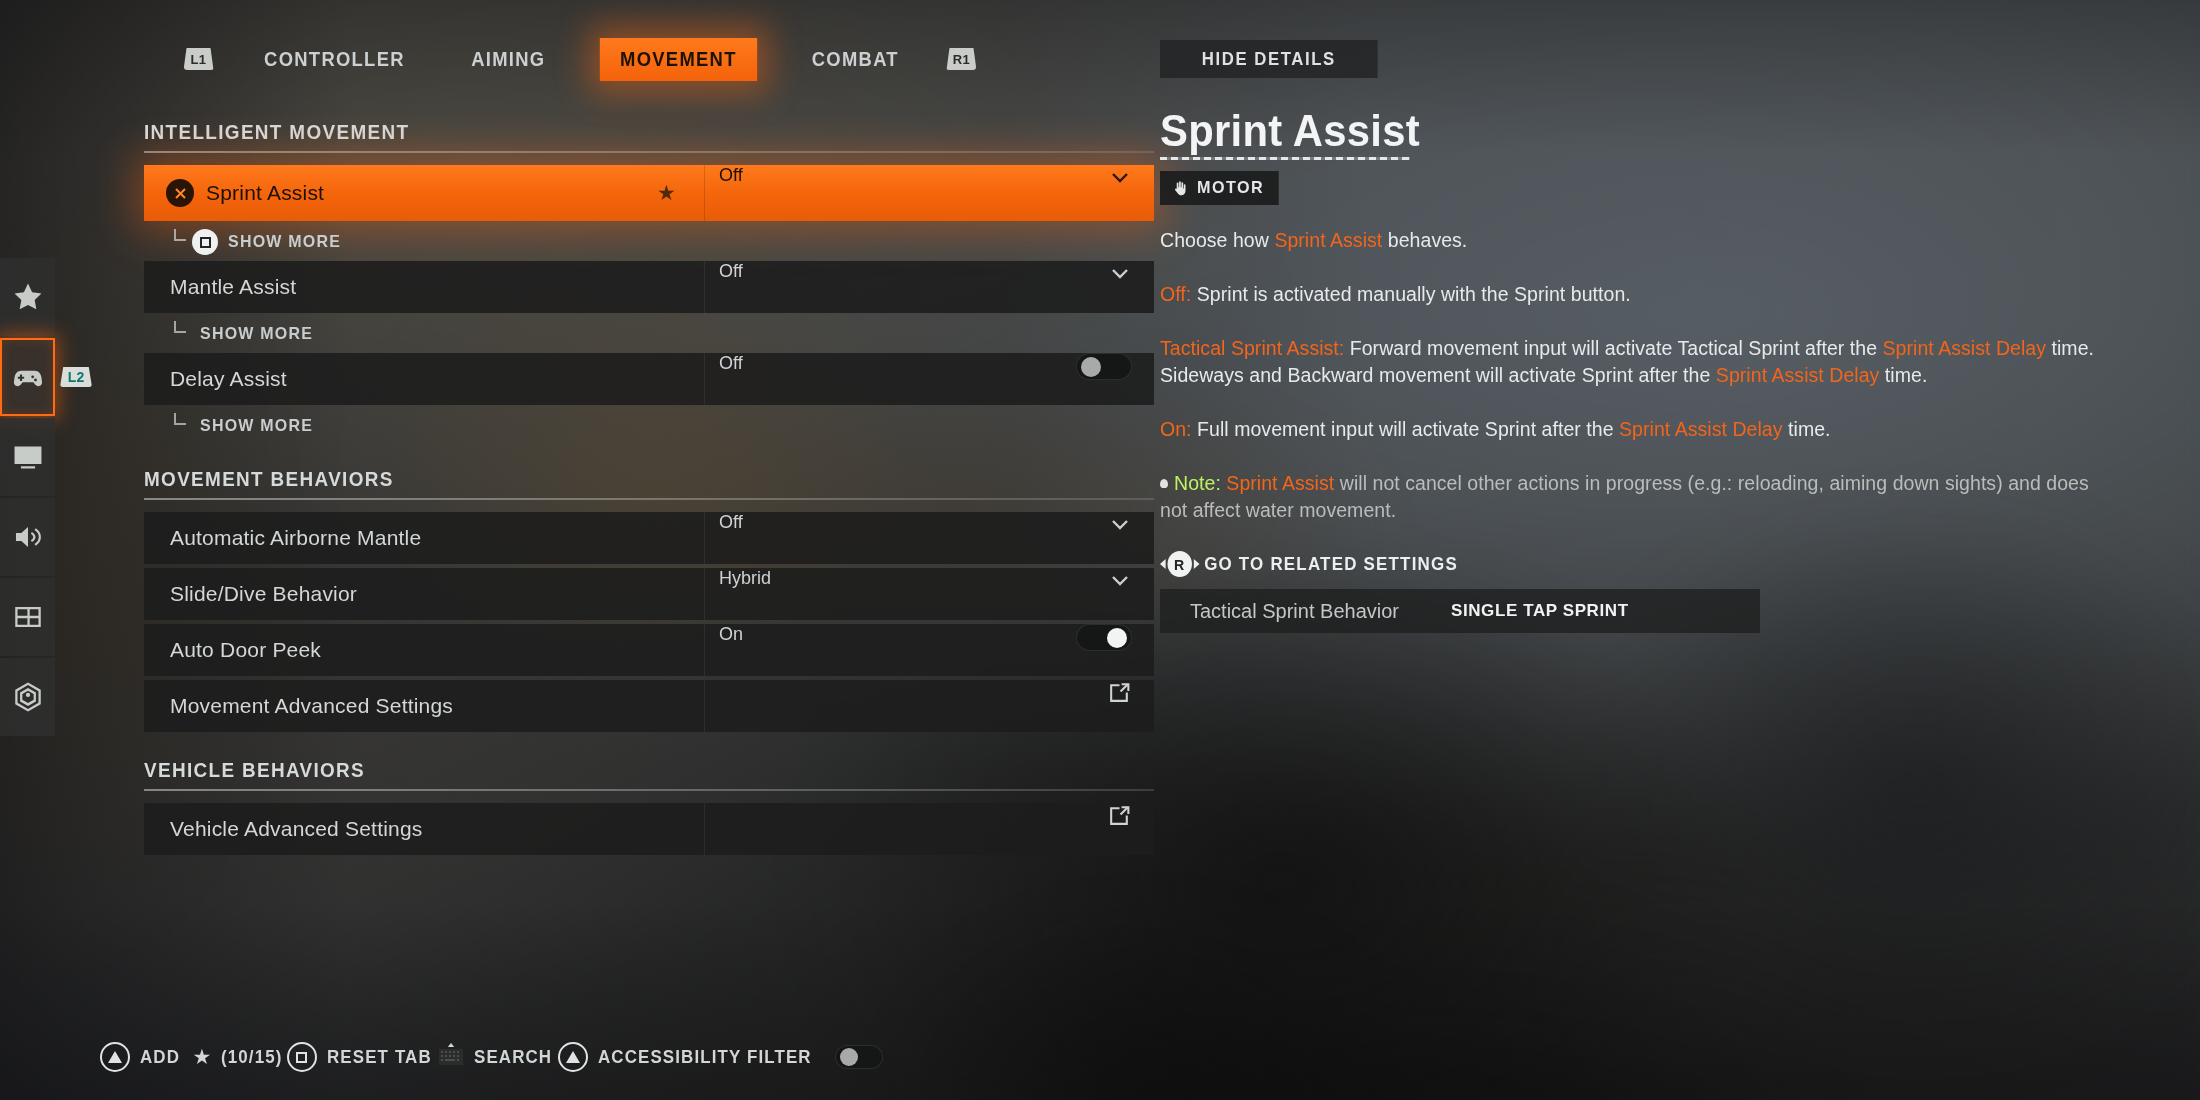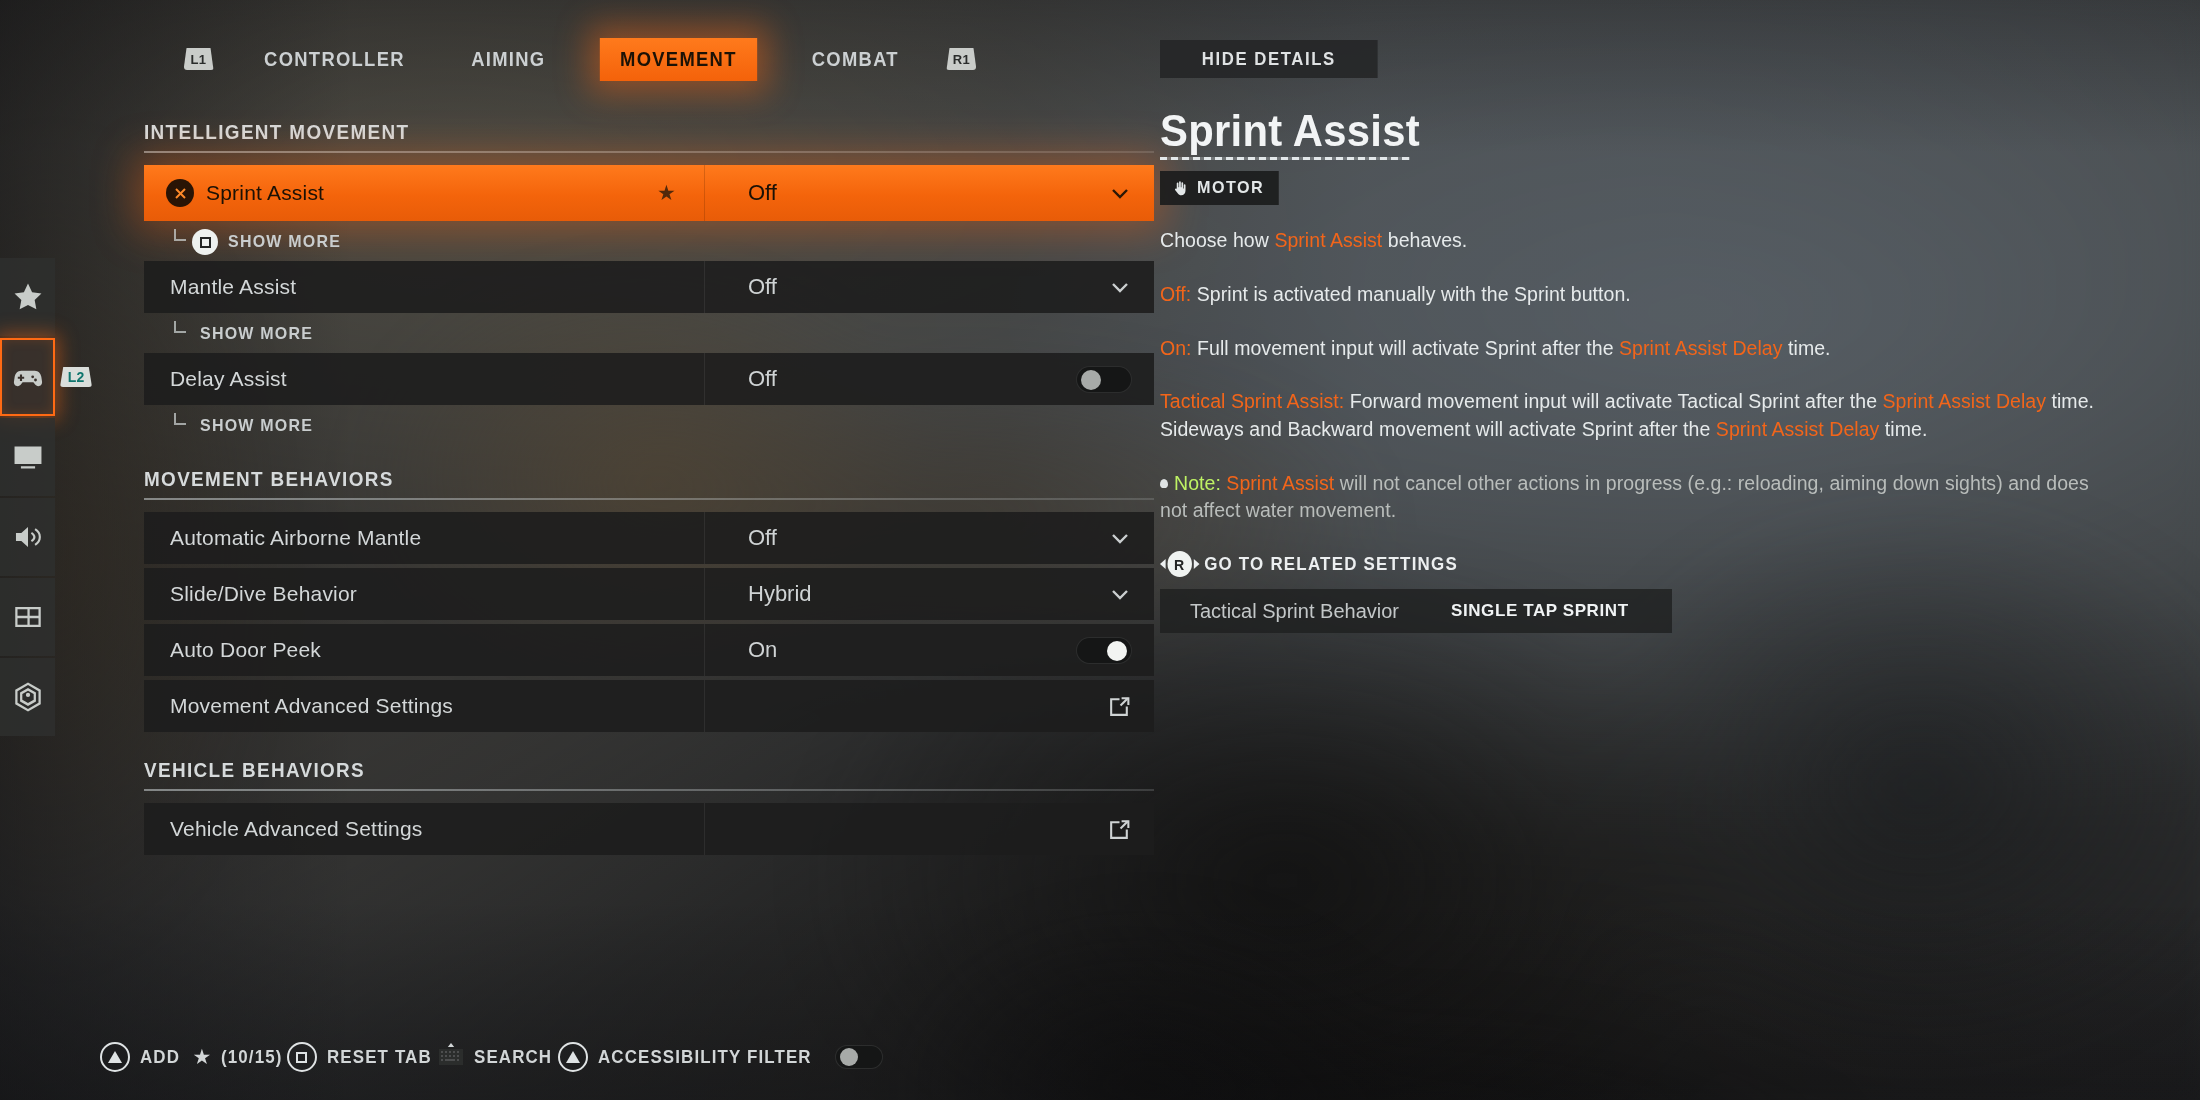--- a/index.html
+++ b/index.html
@@ -114,22 +114,22 @@
 
   .row {
     display:flex; align-items:stretch; height:52px; margin-bottom:4px;
     background:rgba(28,29,29,.88); position:relative;
   }
   .row .label {
     flex:0 0 560px; display:flex; align-items:center; gap:12px;
     padding-left:26px; color:#d3d7d8; font-size:21px; letter-spacing:.2px;
   }
   .row .val {
-    flex:1; display:flex; align-items:center; justify-content:space-between;
-    padding:0 22px 0 43px; color:#cfd3d4; font-size:22px;
+    flex:1; display:flex; align-items:flex-start; justify-content:space-between;
+    padding:0 22px 0 14px; color:#cfd3d4; font-size:18px;
     border-left:1px solid rgba(255,255,255,.07);
   }
   .row.highlight {
     height:56px;
     background:linear-gradient(180deg,#ff7a1c 0%,#f4640b 55%,#e85c08 100%);
     box-shadow:0 0 40px 10px rgba(255,100,14,.35);
   }
   .row.highlight .label { padding-left:22px; color:#1b1105; font-weight:400; }
   .row.highlight .val { color:#1b1105; border-left:1px solid rgba(80,30,0,.22); }
   .row.highlight .chev { stroke:#2a1705; }
@@ -206,21 +206,21 @@
     text-transform:uppercase; transform:scaleX(.94); transform-origin:left center;
   }
   .rb-wrap { display:inline-flex; align-items:center; gap:2px; }
   .rb-arrow { width:0; height:0; border-top:5px solid transparent; border-bottom:5px solid transparent; }
   .rb-arrow.l { border-right:6px solid #eceff0; }
   .rb-arrow.r { border-left:6px solid #eceff0; }
   .rb-circ { width:26px; height:26px; border-radius:50%; background:#f0f3f1; color:#232524;
              display:inline-flex; align-items:center; justify-content:center;
              font-size:15px; font-weight:700; }
   #related-row {
-    margin-top:12px; width:512px; height:44px;
+    margin-top:12px; width:600px; height:44px;
     background:rgba(30,31,31,.78);
     display:flex; align-items:center; padding-left:30px;
   }
   #related-row .rl { color:#c3c7c8; font-size:20px; }
   #related-row .rv { margin-left:52px; color:#f0f3f4; font-size:17px;
                      font-weight:700; letter-spacing:.6px; }
 
   
   #bottom { position:absolute; left:100px; bottom:28px; display:flex; align-items:center; }
   .bi { display:flex; align-items:center; gap:10px; }
@@ -445,23 +445,23 @@
       <svg viewBox="0 0 24 24">
           <path d="M7.5 12.5V5.8a1.2 1.2 0 012.4 0v5.2h.9V4.2a1.2 1.2 0 012.4 0v6.8h.9V5.4a1.2 1.2 0 012.4 0v7.1h.9V8.2a1.2 1.2 0 012.4 0v7.3c0 3.4-2.5 6.2-6 6.2-2.1 0-3.5-.8-4.7-2.4L5.2 14.6a1.3 1.3 0 012-1.6z"></path>
         </svg>
       <span>MOTOR</span>
     </div>
 
     <p class="det-p"><span>Choose how </span><span class="hl">Sprint Assist</span><span> behaves.</span></p>
 
     <p class="det-p tight"><span class="hl">Off:</span><span> Sprint is activated manually with the Sprint button.</span></p>
 
+    <p class="det-p tight"><span class="hl">Tactical Sprint Assist:</span><span> Forward movement input will activate Tactical Sprint after the </span><span class="hl">Sprint Assist Delay</span><span> time. Sideways and Backward movement will activate Sprint after the </span><span class="hl">Sprint Assist Delay</span><span> time.</span></p>
+
     <p class="det-p tight"><span class="hl">On:</span><span> Full movement input will activate Sprint after the </span><span class="hl">Sprint Assist Delay</span><span> time.</span></p>
-
-    <p class="det-p tight"><span class="hl">Tactical Sprint Assist:</span><span> Forward movement input will activate Tactical Sprint after the </span><span class="hl">Sprint Assist Delay</span><span> time. Sideways and Backward movement will activate Sprint after the </span><span class="hl">Sprint Assist Delay</span><span> time.</span></p>
 
     <p class="det-p tight note-body"><span class="note-dot"></span><span style="color:#bef264">Note:</span> <span class="hl">Sprint Assist</span><span> will not cancel other actions in progress (e.g.: reloading, aiming down sights) and does not affect water movement.</span></p>
 
     <div id="related-head">
       <span class="rb-wrap">
         <span class="rb-arrow l"></span>
         <span class="rb-circ">R</span>
         <span class="rb-arrow r"></span>
       </span>
       <span>GO TO RELATED SETTINGS</span>

